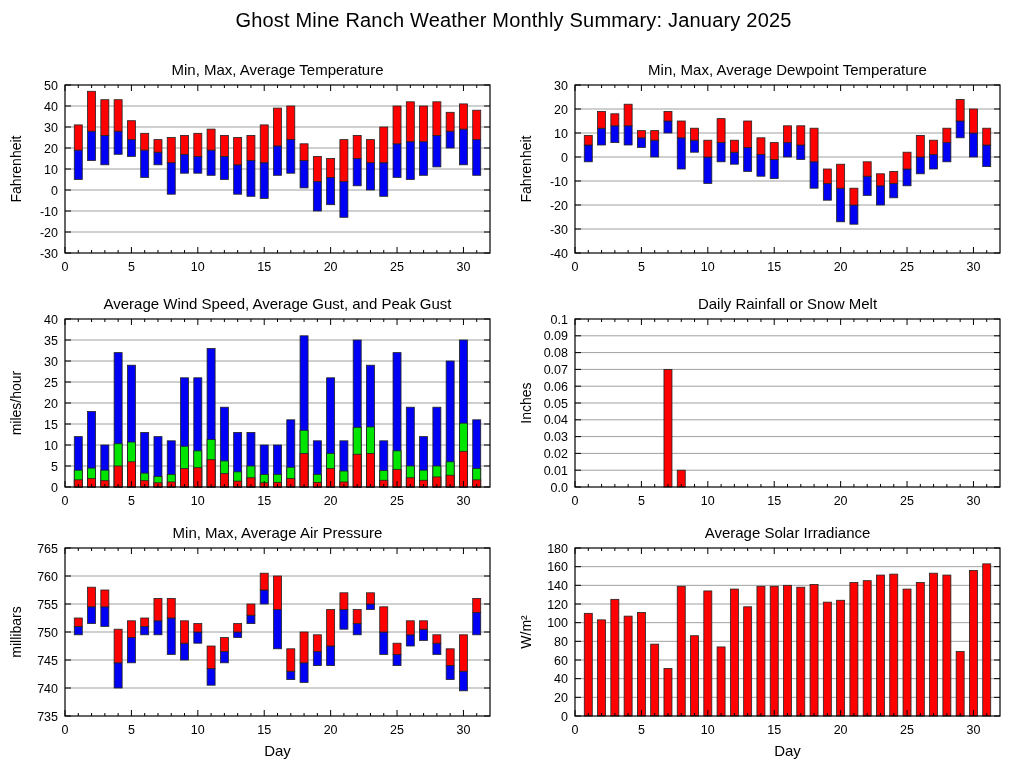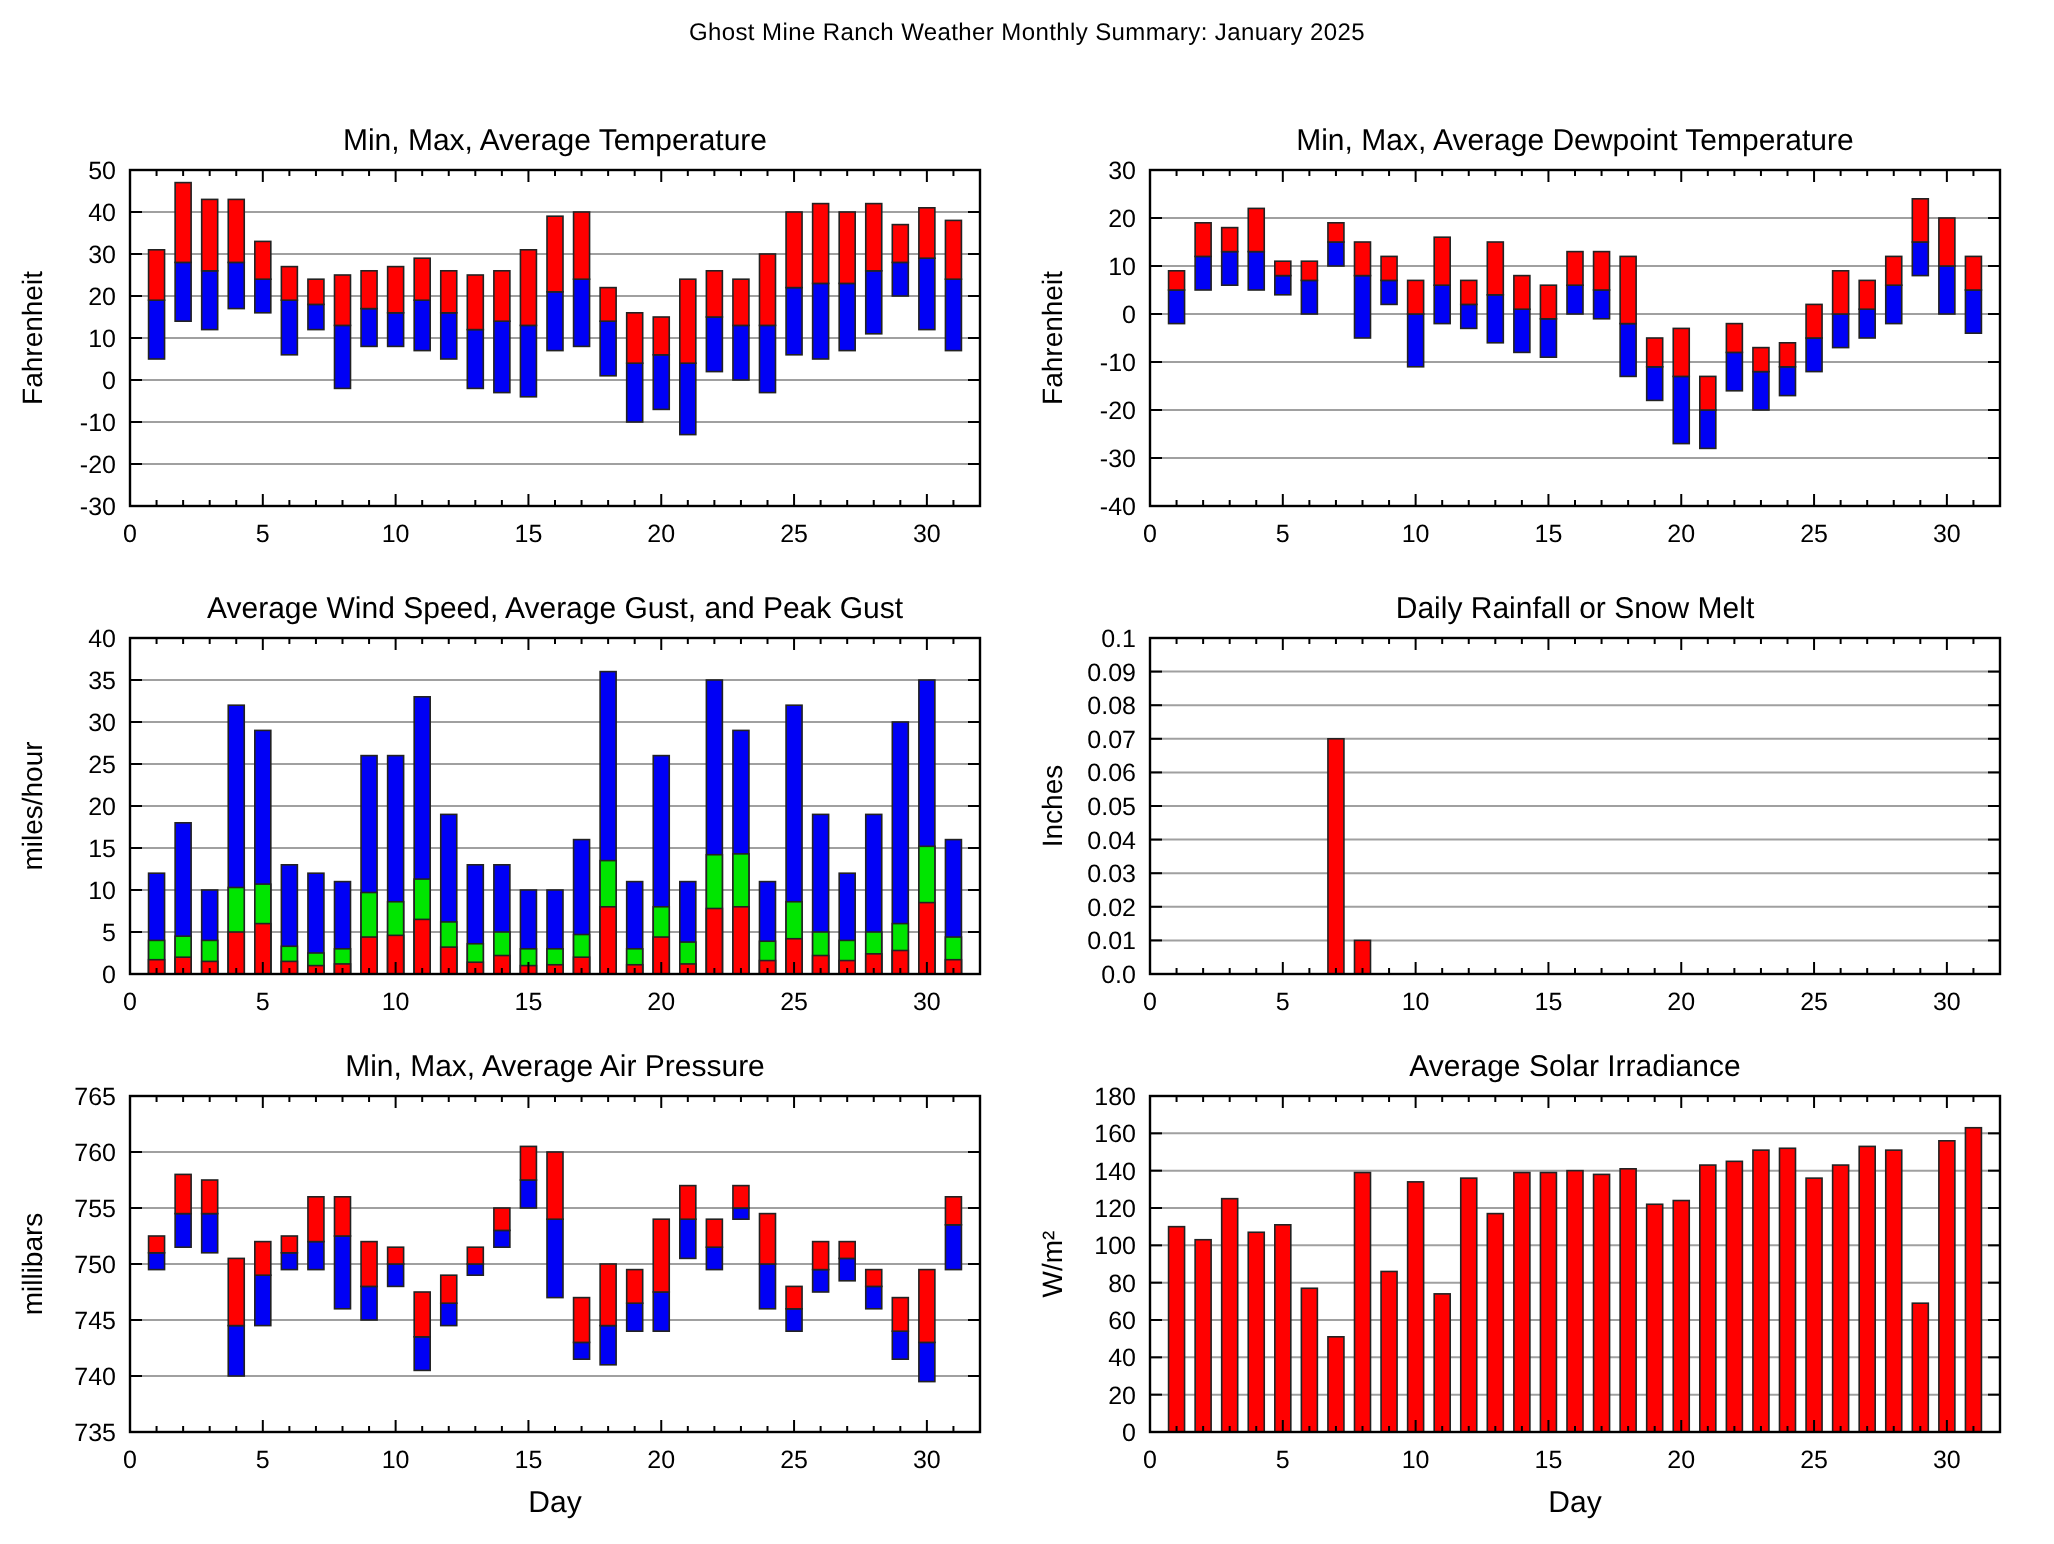--- a/index.html
+++ b/index.html
@@ -1,19 +1,19 @@
 <!DOCTYPE html>
 <html><head>
 <meta charset="utf-8">
 <style>
   html,body{margin:0;padding:0;background:#ffffff;}
   .page{position:relative;width:1027px;height:772px;background:#ffffff;
         font-family:"Liberation Sans", sans-serif;overflow:hidden;}
   .main-title{position:absolute;top:9px;left:0;width:100%;text-align:center;
-        font-size:12px;color:#000;letter-spacing:0.2px;}
+        font-size:20px;color:#000;letter-spacing:0.2px;}
   svg{position:absolute;top:0;left:0;}
   text{fill:#000000;}
 </style>
 </head>
 <body>
 
 <div class="page">
   <div class="main-title">Ghost Mine Ranch Weather Monthly Summary: January 2025</div>
   <svg id="canvas" width="1027" height="772" viewBox="0 0 1027 772">
     <g id="chart-temperature">

